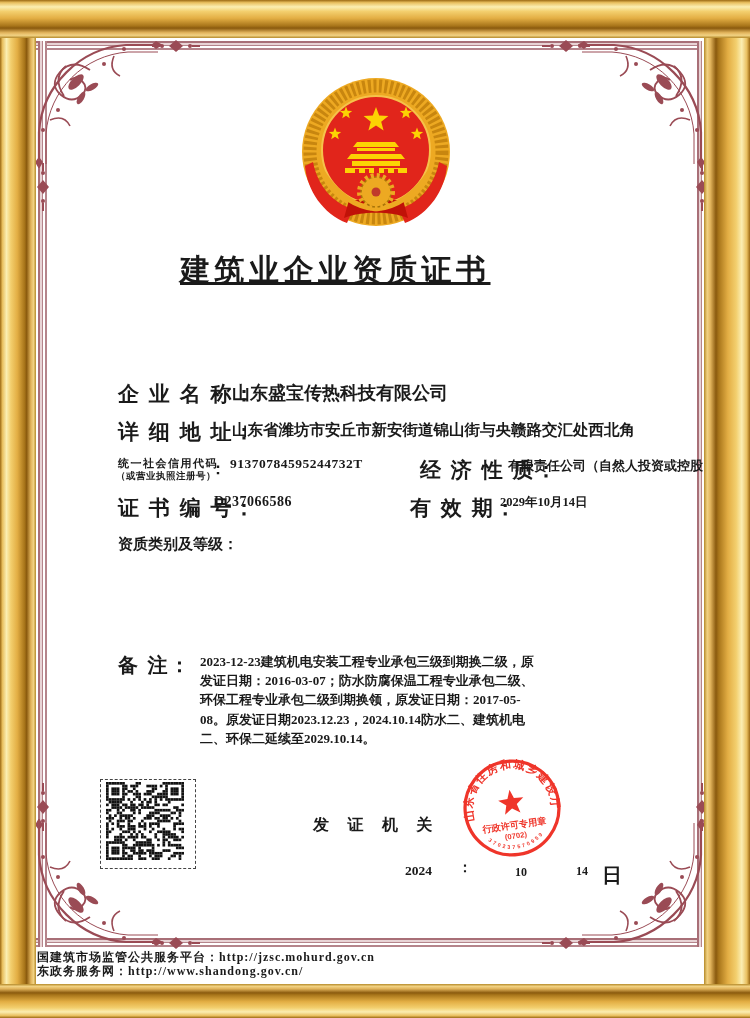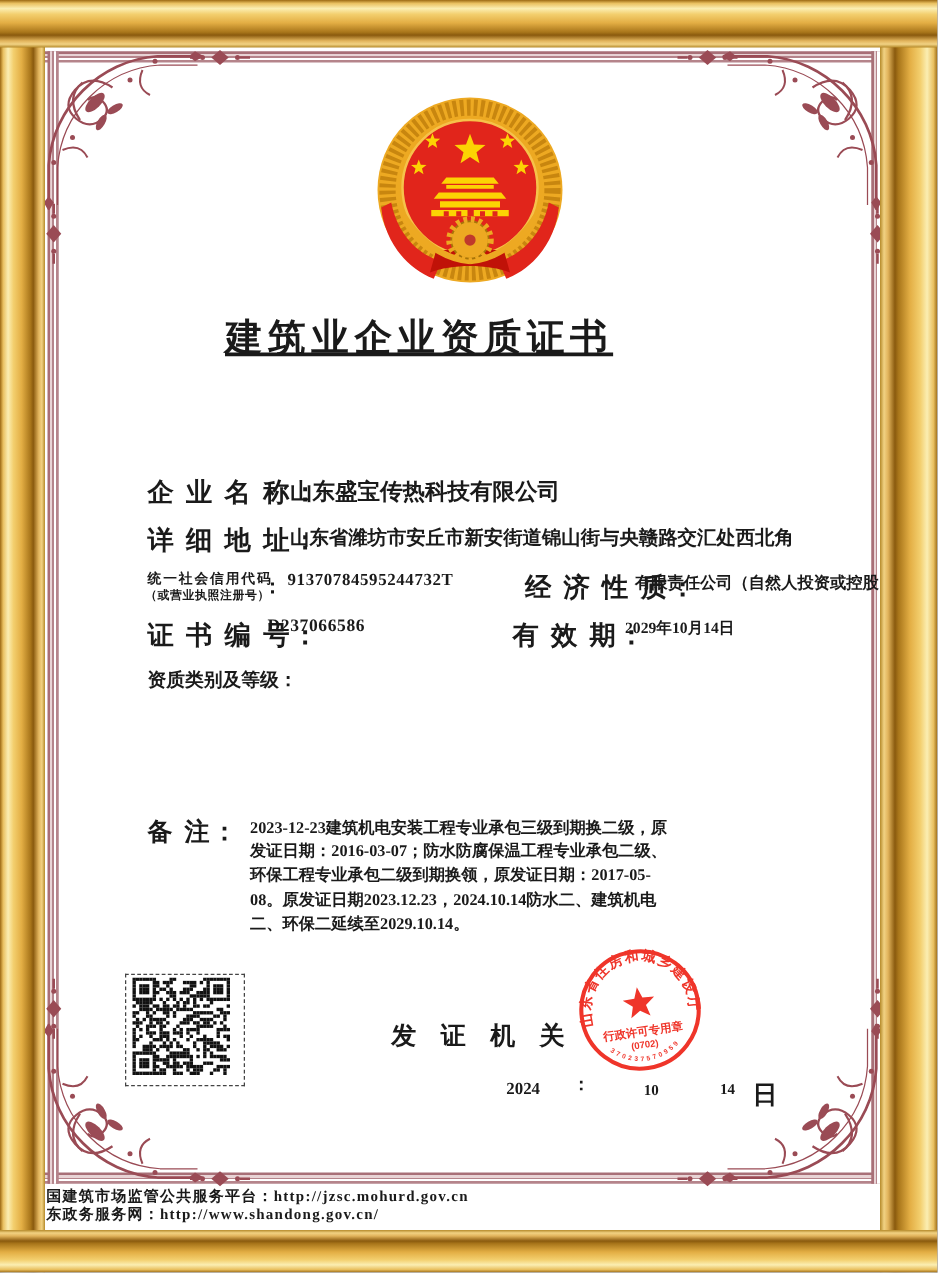--- a/index.html
+++ b/index.html
@@ -620,21 +620,21 @@
         <rect x="39" y="84" width="3" height="3" fill="#111"></rect>
         <rect x="42" y="84" width="3" height="3" fill="#111"></rect>
         <rect x="51" y="84" width="3" height="3" fill="#111"></rect>
         <rect x="54" y="84" width="3" height="3" fill="#111"></rect>
         <rect x="57" y="84" width="3" height="3" fill="#111"></rect>
         <rect x="69" y="84" width="3" height="3" fill="#111"></rect>
         <rect x="81" y="84" width="3" height="3" fill="#111"></rect>
       </svg>
   </div>
 
-  <div class="abs lbl" style="left:313px;top:786px;font-size:20px;letter-spacing:7px">发 证 机 关</div>
+  <div class="abs lbl" style="left:313px;top:786px;font-size:16px;letter-spacing:7px">发 证 机 关</div>
 
   <div class="abs val" style="left:405px;top:839px;font-size:13.5px">2024</div>
   <div class="abs val" style="left:458px;top:835px;font-size:14px;font-weight:bold">：</div>
   <div class="abs val" style="left:515px;top:841px;font-size:12px">10</div>
   <div class="abs val" style="left:576px;top:840px;font-size:12px">14</div>
   <div class="abs lbl" style="left:602px;top:833px;font-size:20px">日</div>
 
   <svg class="abs seal" viewBox="0 0 100 100">
     <defs>
       <path id="sealArcTop" d="M23.9,79 A39,39 0 1 1 76.1,79" fill="none"></path>

